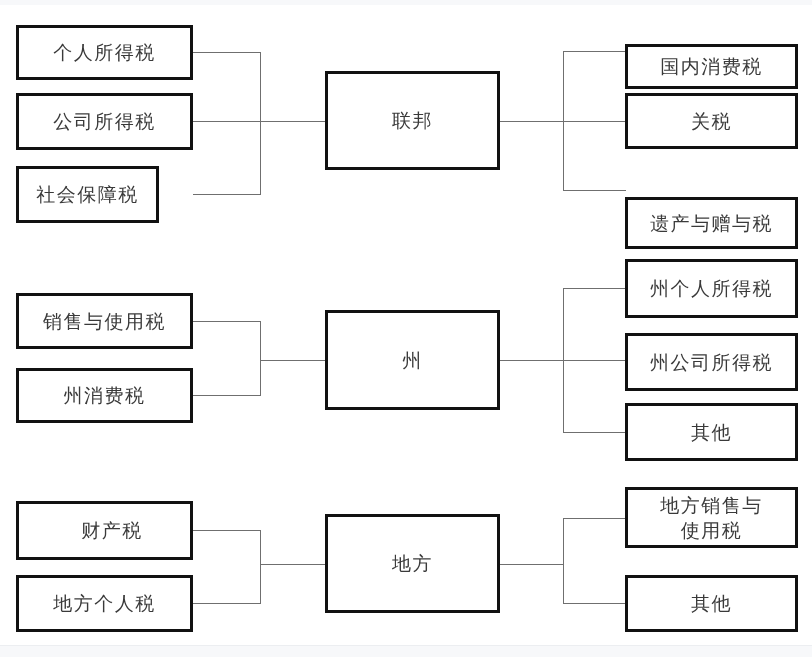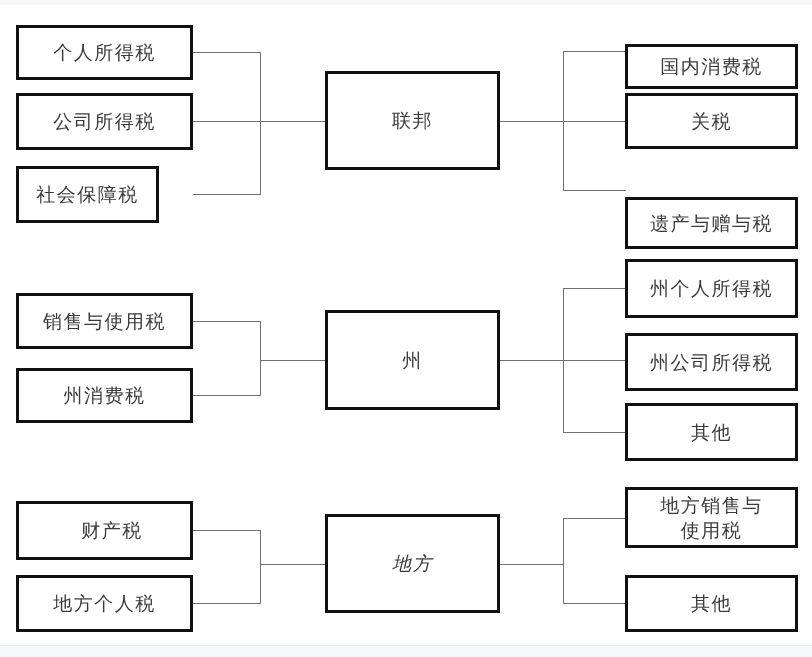--- a/index.html
+++ b/index.html
@@ -150,21 +150,21 @@
   <div class="conn h" style="left:563px; top:518px; width:63px;"></div>
   <div class="conn h" style="left:563px; top:603px; width:63px;"></div>
 
   <div class="node" style="left:16px; top:501px; width:177px; height:59px;padding-left:15px;">
     <span class="label">财产税</span>
   </div>
   <div class="node" style="left:16px; top:575px; width:177px; height:57px;">
     <span class="label">地方个人税</span>
   </div>
 
-  <div class="node center" style="left:325px; top:514px; width:175px; height:99px;font-style:italic;">
+  <div class="node center" style="left:325px; top:514px; width:175px; height:99px;">
     <span class="label">地方</span>
   </div>
 
   <div class="node" style="left:625px; top:487px; width:173px; height:61px;">
     <span class="label">地方销售与
 使用税</span>
   </div>
   <div class="node" style="left:625px; top:575px; width:173px; height:57px;">
     <span class="label">其他</span>
   </div>

